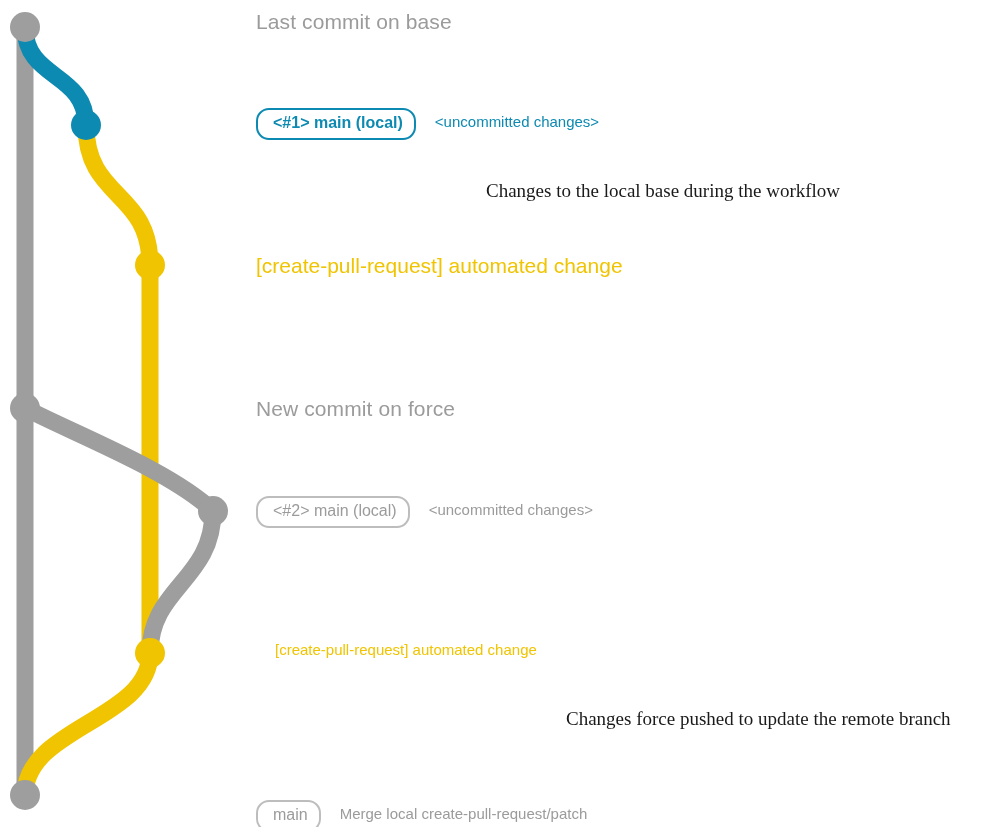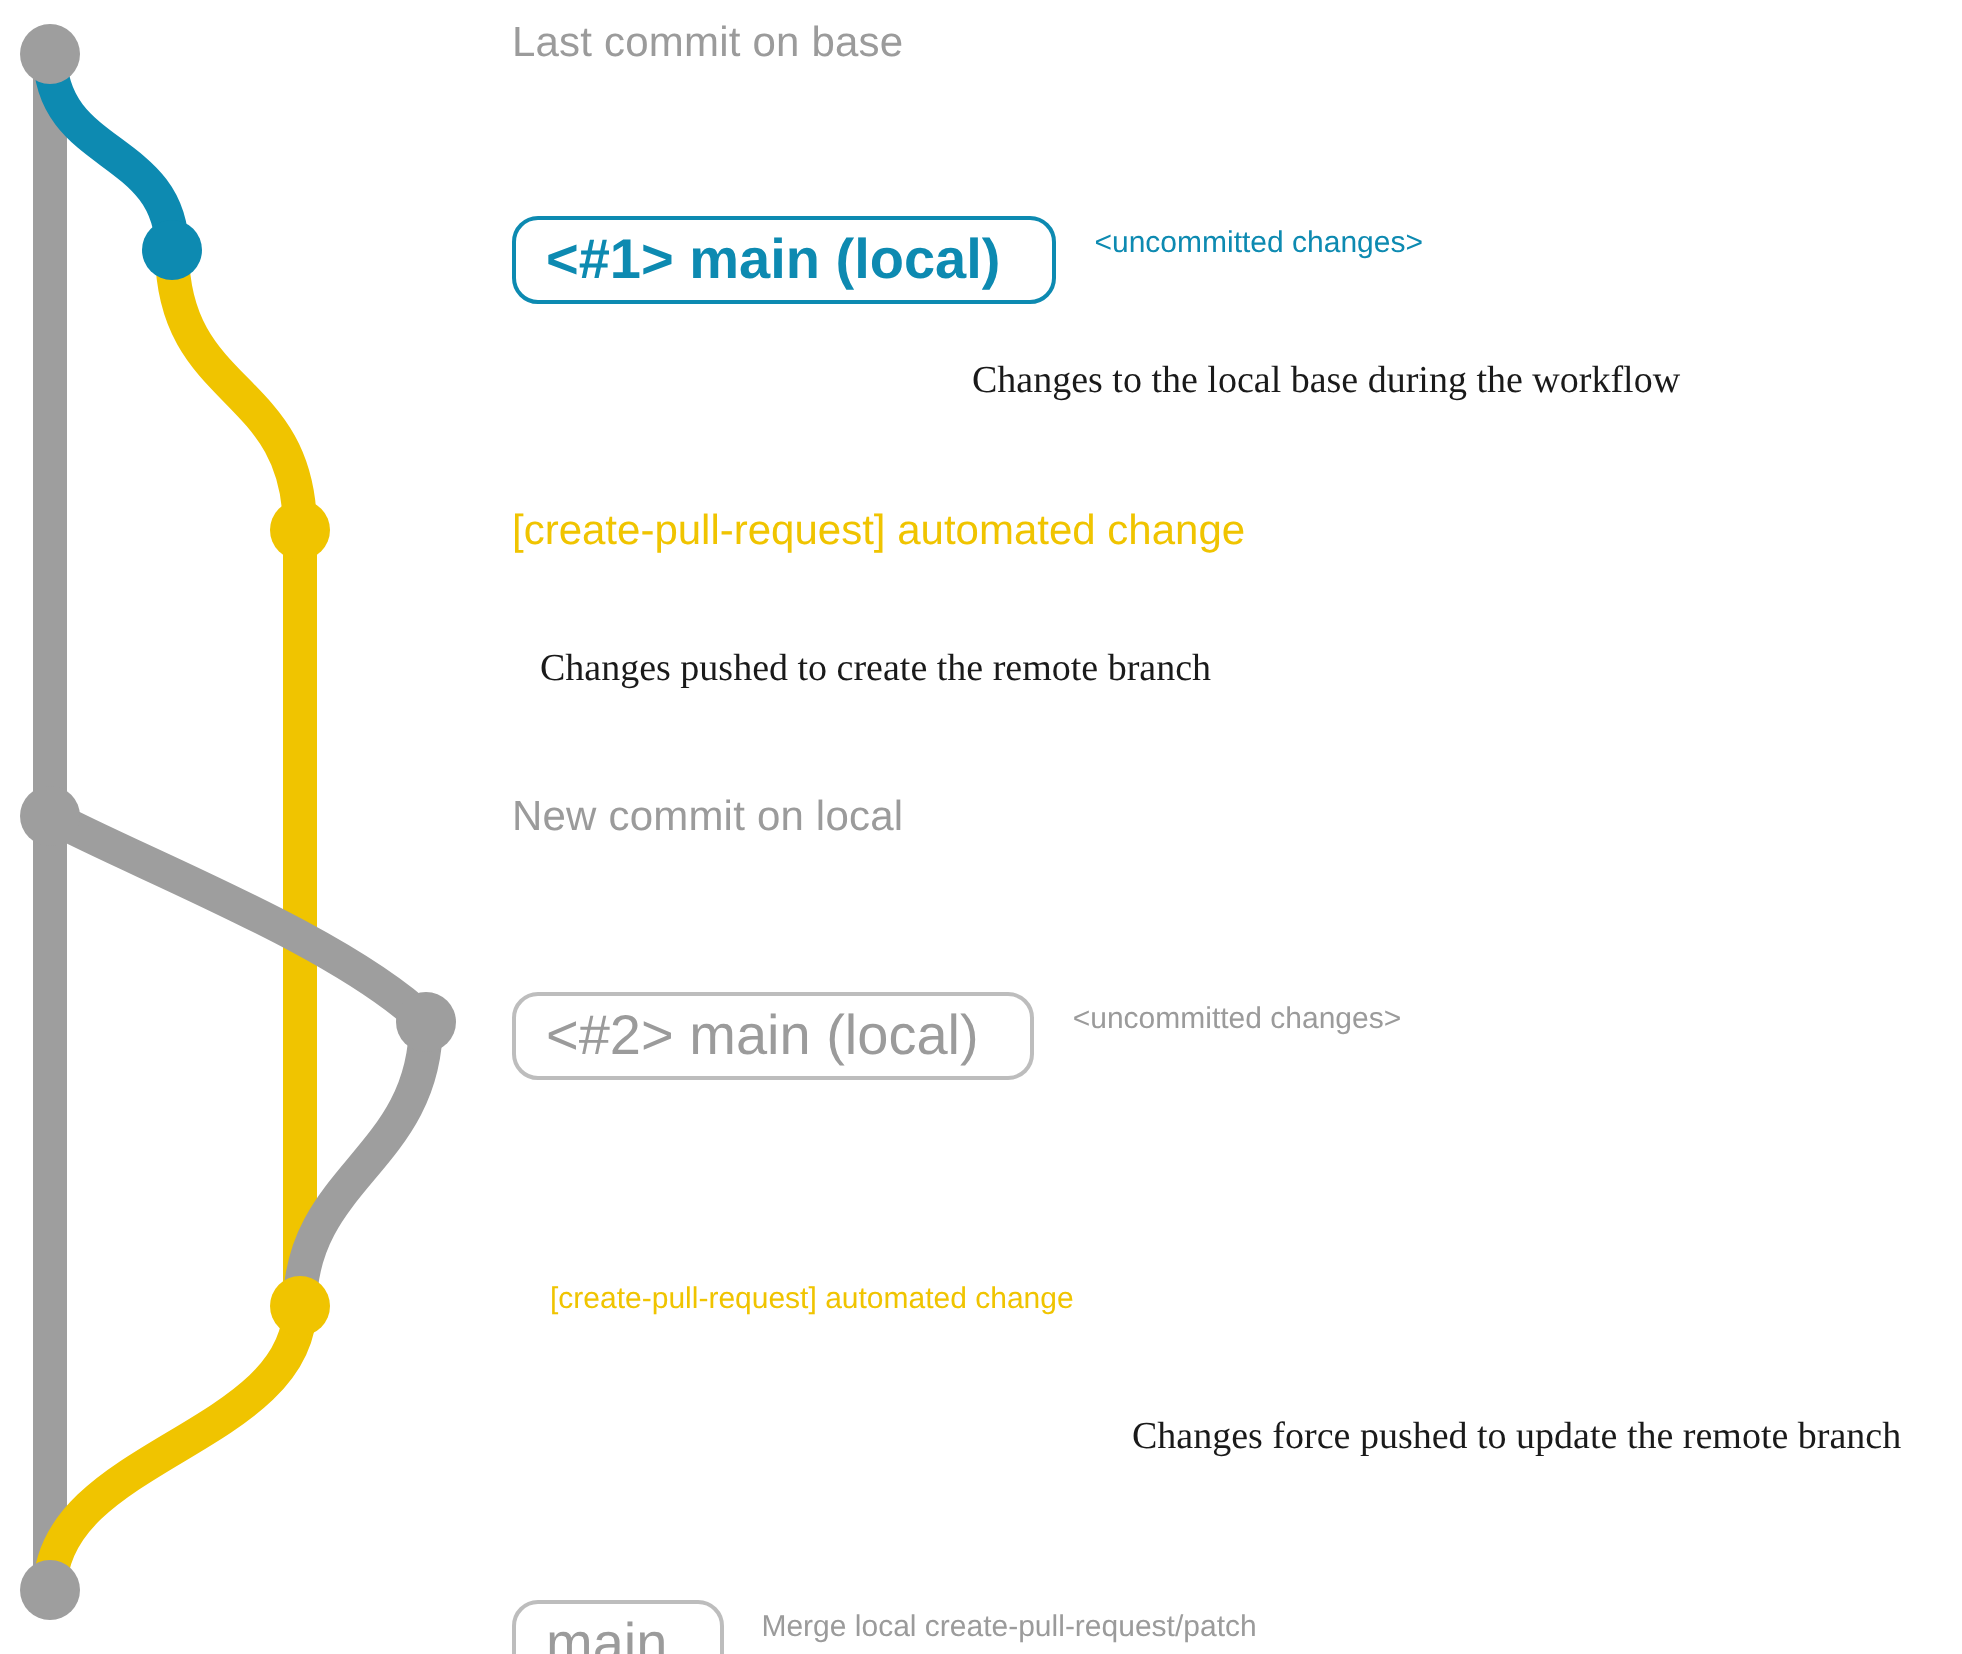--- a/index.html
+++ b/index.html
@@ -48,22 +48,22 @@
     letter-spacing: 0.1px;
     line-height: 1;
   }
 
   
   .ref-pill {
     position: relative;
     display: inline-block;
     border: 2px solid currentColor;
     border-radius: 13px;
-    padding: 5px 26px 6px 15px;
-    font-size: 28px;
+    padding: 5px 11px 6px 15px;
+    font-size: 16px;
     line-height: 1;
     background: #ffffff;
     box-sizing: border-box;
   }
   .ref-pill .pill-text {
     display: inline-block;
     line-height: 1.05;
   }
   
   .ref-pill::after {
@@ -155,24 +155,23 @@
     <span class="ref-pill blue">
       <span class="pill-text">&lt;#1&gt; main (local)</span>
     </span>
     <span class="subject blue">&lt;uncommitted changes&gt;</span>
   </div>
   <div class="description" style="left:486px; top:147px;">Changes to the local base during the workflow</div>
 
   <div class="row" style="left:256px; top:255px;">
     <span class="subject subject-standalone yellow">[create-pull-request] automated change</span>
   </div>
-  <div class="description" style="left:270px; top:291px;">Changes pushed to create the remote branch</div>
 
   <div class="row" style="left:256px; top:398px;">
-    <span class="commit-note">New commit on local</span>
+    <span class="commit-note">New commit on force</span>
   </div>
 
   <div class="row" style="left:256px; top:496px;">
     <span class="ref-pill grey-light">
       <span class="pill-text">&lt;#2&gt; main (local)</span>
     </span>
     <span class="subject grey">&lt;uncommitted changes&gt;</span>
   </div>
 
   <div class="row" style="left:256px; top:636px;">

